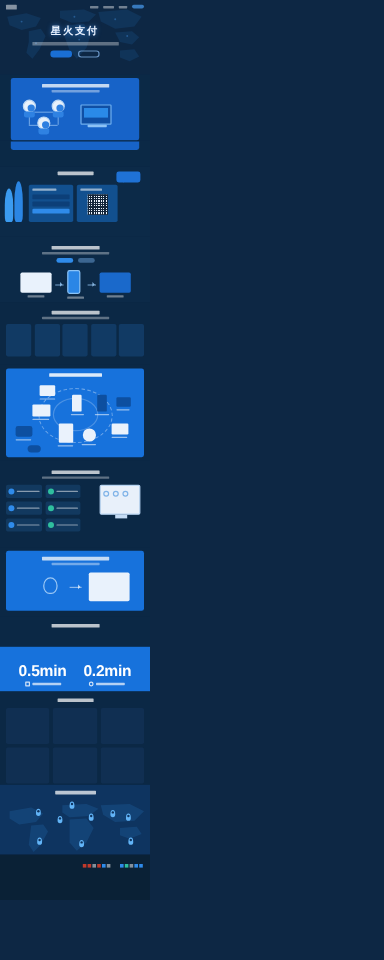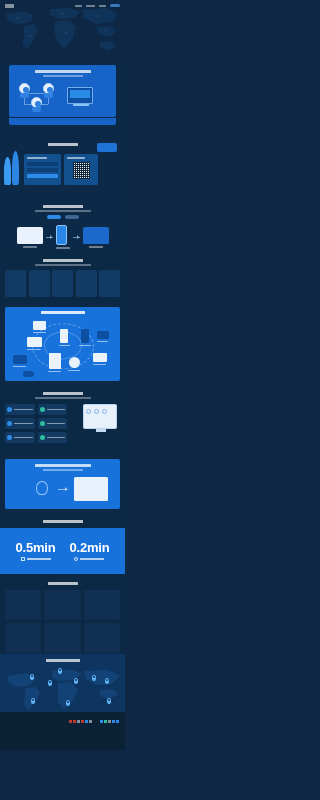--- a/index.html
+++ b/index.html
@@ -179,21 +179,21 @@
   .rc-left .p .l { width:7px;height:5px;background:#0e2f55;margin:0 auto;}
   .rc-left .shield { position:absolute; right:4px; top:4px; width:12px; height:14px; border:1.5px solid #9cc8f5; border-radius: 50% 50% 45% 45%; }
   .rc-right { width: 34px; height: 24px; background: #e9f2fc; border-radius: 1.5px; padding: 2px; position: relative; }
   .rc-right .ln { height: 1.6px; background: #6aa8e8; margin-bottom: 1.6px; border-radius: .5px; }
   .rc-right .ln.s { width: 60%; }
   .rc-arrow { width: 10px; height: 1px; background: rgba(255,255,255,.5); position: relative; }
   .rc-arrow::after { content:""; position:absolute; right:-1px; top:-1.5px; border:2px solid transparent; border-left-color: rgba(255,255,255,.7); }
 
   
   .sec10 { height: 62px; background: #0b2845; padding-top: 6px; }
-  .speed { width: 125px; height: 46px; background: #1772dc; margin-top: 5px; display: flex; align-items: center; justify-content: center; gap: 14px; }
+  .speed { width: 125px; height: 46px; background: #1772dc; margin-top: 16px; display: flex; align-items: center; justify-content: center; gap: 14px; }
   .sp { text-align: center; }
   .sp-num { font-size: 13px; font-weight: bold; letter-spacing: -.2px; color: #ffffff; line-height: 1; }
   .sp-cap { display: flex; align-items: center; justify-content: center; gap: 2px; margin-top: 3px; }
   .sp-cap .ci { width: 4px; height: 4px; border: 1px solid rgba(255,255,255,.8); border-radius: 50%; flex: none; }
   .sp-cap .ci.sq { border-radius: .5px; }
   .sp-cap .cl { height: 2px; width: 24px; background: rgba(255,255,255,.68); border-radius: .5px; }
 
   
   .sec11 { height: 78px; background: #0b2845; padding-top: 6px; }
   .g6 { display: grid; grid-template-columns: repeat(3,1fr); gap: 3px; padding: 0 5px; margin-top: 5px; }
@@ -254,20 +254,28 @@
     <nav class="topnav">
       <span class="logo-mark"></span>
       <span class="nav-items">
         <span class="nav-item"></span>
         <span class="nav-item w2"></span>
         <span class="nav-item"></span>
         <span class="nav-btn"></span>
       </span>
     </nav>
 
+    <div class="hero-inner">
+      <div class="hero-title">星火支付</div>
+      <div class="hero-sub blur-line dim center"></div>
+      <div class="hero-btns">
+        <span class="hero-btn"></span>
+        <span class="hero-btn ghost"></span>
+      </div>
+    </div>
   </section>
 
   <section class="sec sec2">
     <div class="card-blue">
       <div class="card-head"></div>
       <div class="card-head2"></div>
       <div class="card-body">
 
         <div class="avatar-net">
           <span class="netline" style="left:10px;top:12px;width:24px;height:.5px;"></span>

